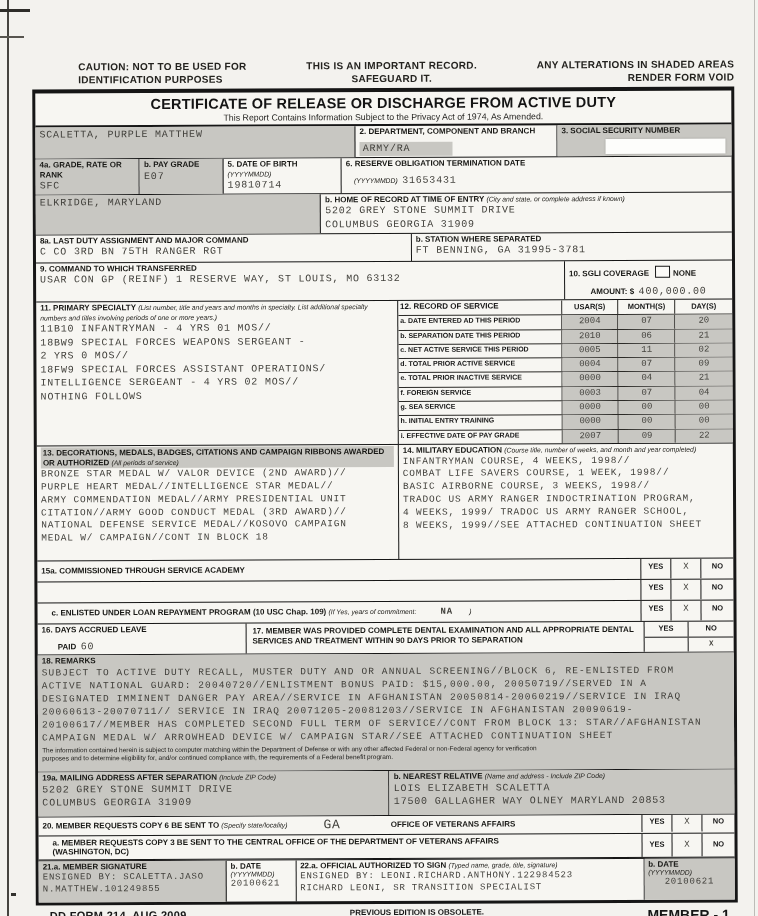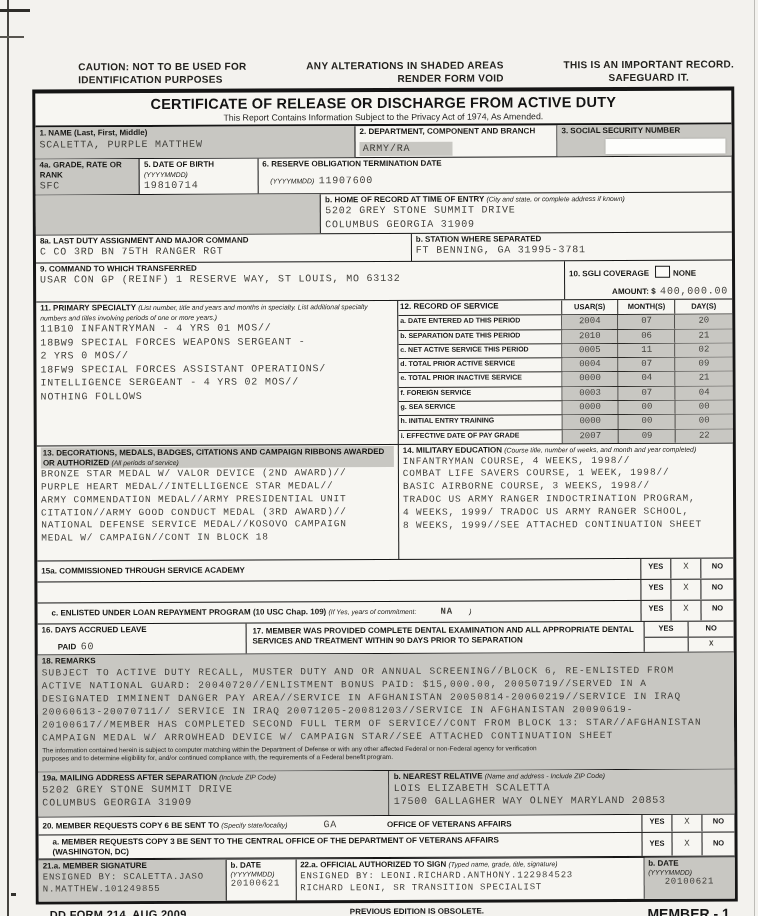--- a/index.html
+++ b/index.html
@@ -88,75 +88,79 @@
 <div class="art-top2"></div>
 <div class="art-dot"></div>
 
 <div class="sheet">
 
   <div class="preheader">
     <div class="ph">
       <div>CAUTION: NOT TO BE USED FOR</div>
       <div>IDENTIFICATION PURPOSES</div>
     </div>
+    <div class="ph ph-center">
+      <div>THIS IS AN IMPORTANT RECORD.</div>
+      <div>SAFEGUARD IT.</div>
+    </div>
     <div class="ph ph-right">
       <div>ANY ALTERATIONS IN SHADED AREAS</div>
       <div>RENDER FORM VOID</div>
     </div>
-    <div class="ph ph-center">
-      <div>THIS IS AN IMPORTANT RECORD.</div>
-      <div>SAFEGUARD IT.</div>
-    </div>
   </div>
 
   <div class="form">
 
     <div class="title-block">
       <div class="title">CERTIFICATE OF RELEASE OR DISCHARGE FROM ACTIVE DUTY</div>
       <div class="subtitle">This Report Contains Information Subject to the Privacy Act of 1974, As Amended.</div>
     </div>
 
     <div class="row" style="min-height:32px;">
       <div class="cell shaded" style="width:46%;">
-        <div class="lbl">1. NAME (Last, First, Middle)</div>
         <div class="val">SCALETTA, PURPLE MATTHEW</div>
       </div>
       <div class="cell" style="width:29%;">
         <div class="lbl">2. DEPARTMENT, COMPONENT AND BRANCH</div>
         <div class="val patch">ARMY/RA</div>
       </div>
       <div class="cell shaded last" style="width:25%;">
         <div class="lbl">3. SOCIAL SECURITY NUMBER</div>
         <div class="redact"></div>
       </div>
     </div>
 
     <div class="row" style="min-height:33px;">
       <div class="cell shaded" style="width:15%;">
         <div class="lbl">4a. GRADE, RATE OR RANK</div>
         <div class="val">SFC</div>
       </div>
+      <div class="cell shaded" style="width:12%;">
+        <div class="lbl">b. PAY GRADE</div>
+        <div class="val">E07</div>
+      </div>
       <div class="cell" style="width:17%;">
         <div class="lbl">
           <span>5. DATE OF BIRTH</span>
           <span class="sublbl">(YYYYMMDD)</span>
         </div>
         <div class="val">19810714</div>
       </div>
       <div class="cell last" style="width:56%;">
         <div class="lbl">6. RESERVE OBLIGATION TERMINATION DATE</div>
         <div style="padding-left:8px;">
           <span class="sublbl">(YYYYMMDD)</span>
-          <span class="val">11907600</span>
+          <span class="val">31653431</span>
         </div>
       </div>
     </div>
 
     <div class="row" style="min-height:40px;">
       <div class="cell shaded" style="width:41%;">
+        <div class="val">ELKRIDGE, MARYLAND</div>
       </div>
       <div class="cell last" style="width:59%;">
         <div class="lbl">
           <span>b. HOME OF RECORD AT TIME OF ENTRY</span>
           <span class="sublbl">(City and state, or complete address if known)</span>
         </div>
         <div class="val pre">5202 GREY STONE SUMMIT DRIVE
 COLUMBUS GEORGIA 31909</div>
       </div>
     </div>
@@ -174,21 +178,21 @@
 
     <div class="row" style="min-height:35px;">
       <div class="cell" style="width:76%;">
         <div class="lbl">9. COMMAND TO WHICH TRANSFERRED</div>
         <div class="val">USAR CON GP (REINF) 1 RESERVE WAY, ST LOUIS, MO 63132</div>
       </div>
       <div class="cell last" style="width:24%;">
         <div style="white-space:nowrap;">
           <span class="lbl">10. SGLI COVERAGE</span><span class="chk"></span><span class="lbl">NONE</span>
         </div>
-        <div style="text-align:right;">
+        <div style="text-align:center;">
           <span class="lbl">AMOUNT: $</span>
           <span class="val">400,000.00</span>
         </div>
       </div>
     </div>
 
     <div class="row" style="min-height:134px;">
       <div class="cell" style="width:52%;">
         <div class="lbl">
           <span>11. PRIMARY SPECIALTY</span>
@@ -386,21 +390,21 @@
 17500 GALLAGHER WAY OLNEY MARYLAND 20853</div>
       </div>
     </div>
 
     <div class="row" style="min-height:17px;">
       <div class="cell last" style="width:100%; display:flex; align-items:center; padding:0 0 0 4px;">
         <div class="lbl">
           <span>20. MEMBER REQUESTS COPY 6 BE SENT TO</span>
           <span class="sublbl">(Specify state/locality)</span>
         </div>
-        <span class="val" style="font-size:10px; padding:0 0 0 36px;">GA</span>
+        <span class="val" style="font-size:13px; padding:0 0 0 36px;">GA</span>
         <span class="lbl" style="padding-left:50px;">OFFICE OF VETERANS AFFAIRS</span>
         <div class="yn">
           <div class="yn-c" style="height:17px; padding-top:2px;">YES</div>
           <div class="yn-c yn-x" style="height:17px; padding-top:2px;">X</div>
           <div class="yn-c" style="width:33px; height:17px; padding-top:2px;">NO</div>
         </div>
       </div>
     </div>
 
     <div class="row" style="min-height:23px;">

